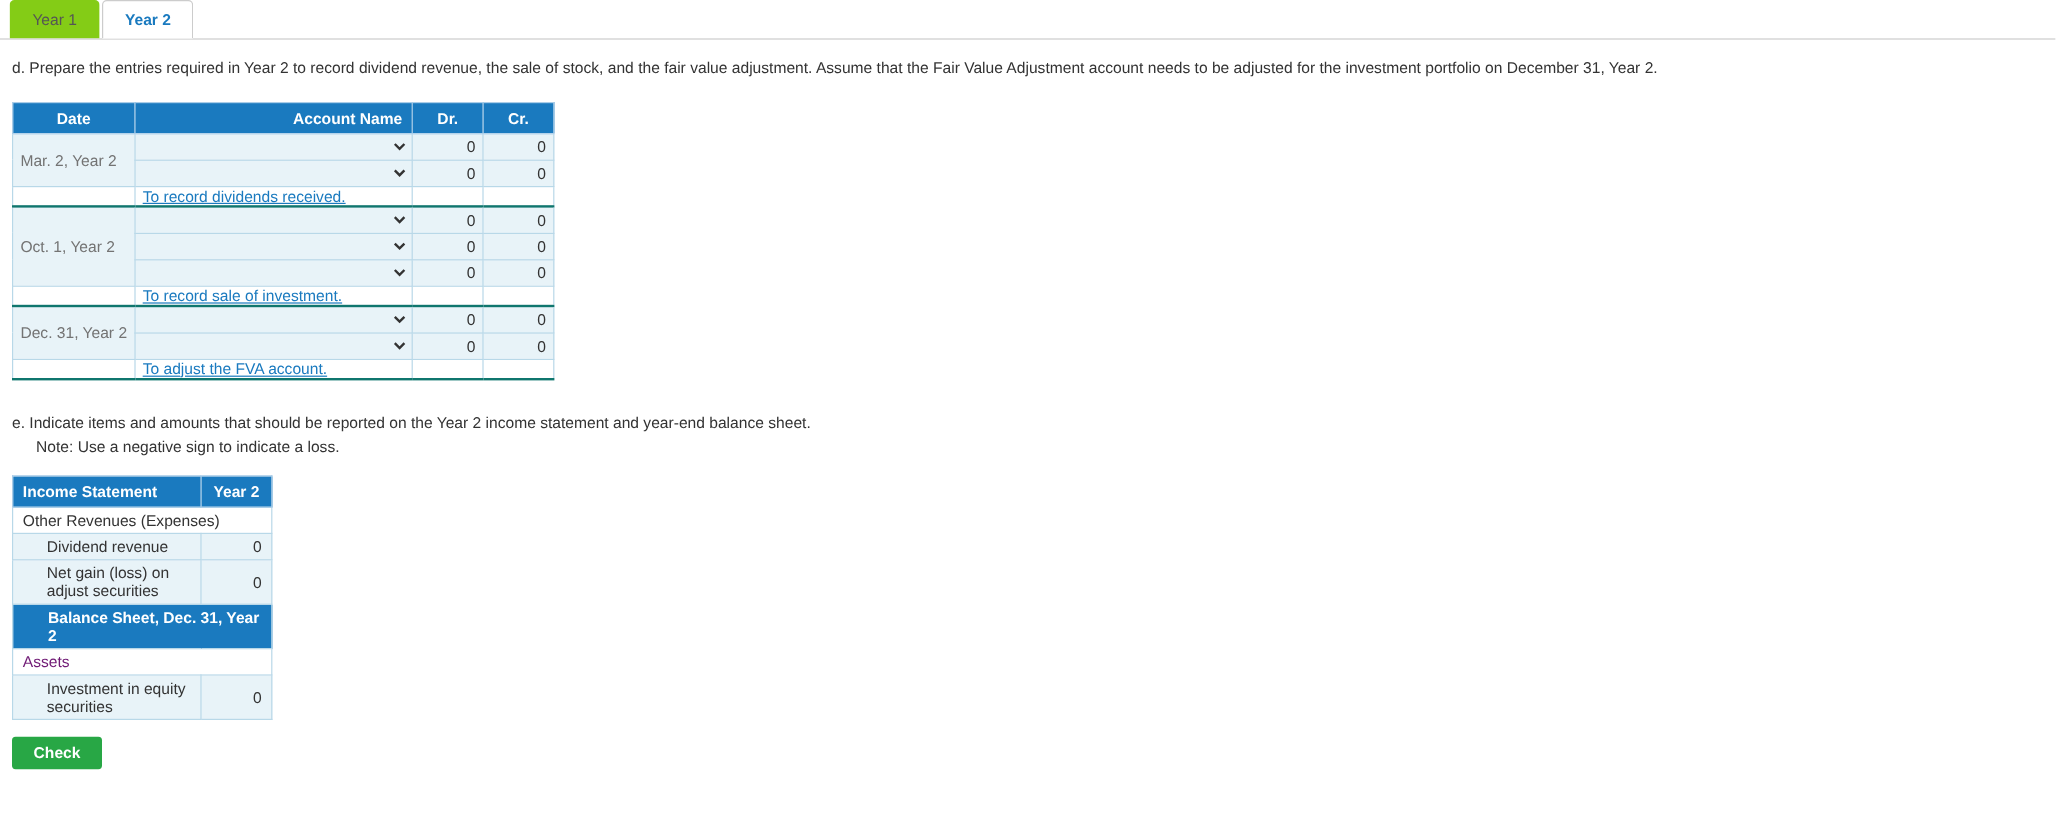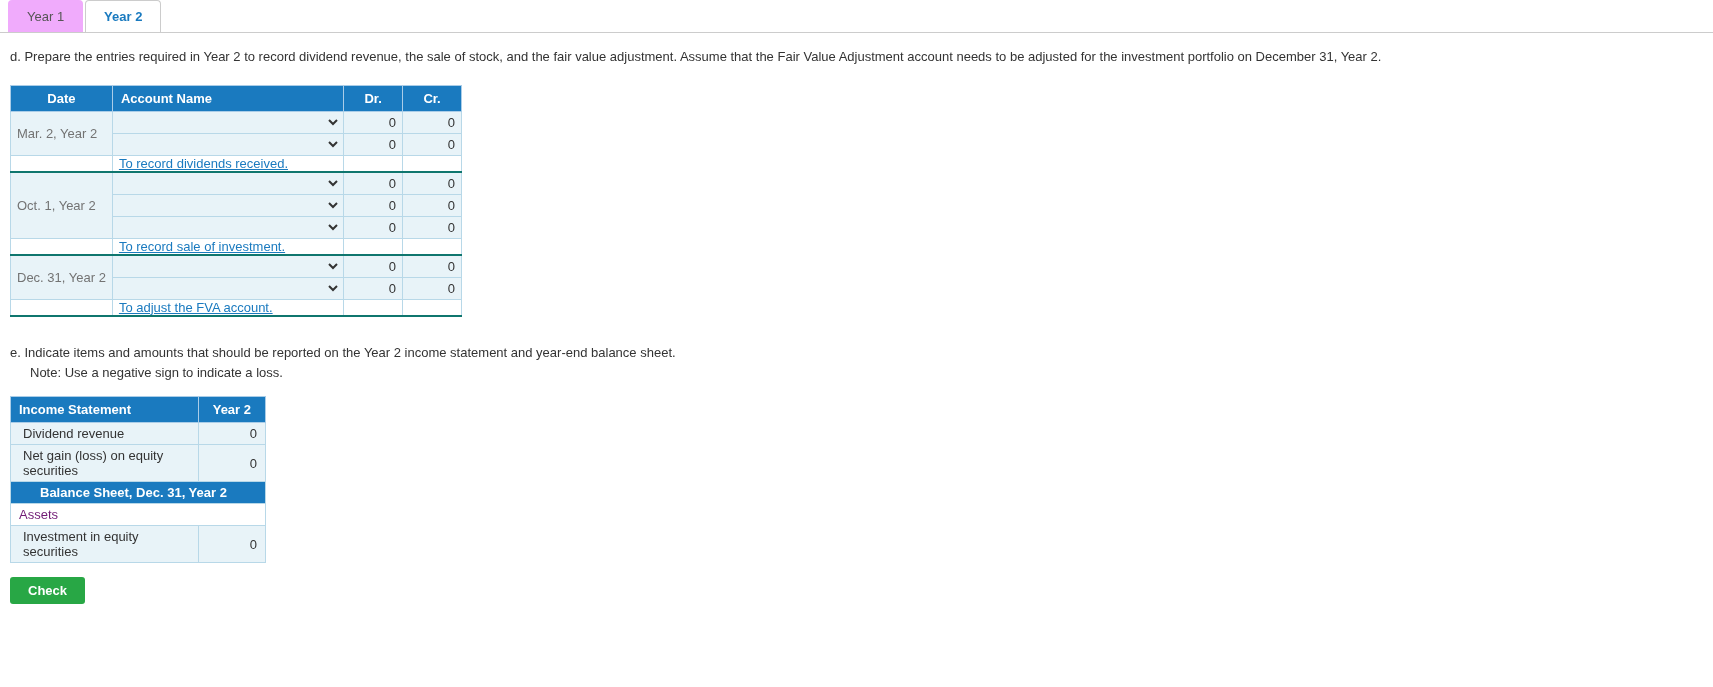--- a/index.html
+++ b/index.html
@@ -7,21 +7,21 @@
 
     
     .tabs { display: flex; border-bottom: 1px solid #ccc; padding: 0 8px; }
     .tab {
       padding: 8px 18px;
       cursor: pointer;
       border: 1px solid transparent;
       border-bottom: none;
       font-size: 13px;
       color: #555;
-      background: #f0abfc;
+      background: #84cc16;
       margin-right: 2px;
       border-radius: 4px 4px 0 0;
     }
     .tab.active {
       background: #fff;
       border-color: #ccc;
       border-bottom-color: #fff;
       color: #1a7abf;
       font-weight: bold;
     }
@@ -43,21 +43,21 @@
     .journal-table th {
       background: #1a7abf;
       color: #fff;
       font-weight: bold;
       text-align: center;
       padding: 5px 8px;
       border: 1px solid #aacde8;
       font-size: 13px;
     }
     .journal-table th.date-col { width: 90px; text-align: center; }
-    .journal-table th.account-col { width: 300px; text-align: left; }
+    .journal-table th.account-col { width: 300px; text-align: right; }
     .journal-table th.num-col { width: 70px; text-align: center; }
 
     .journal-table td {
       border: 1px solid #b8d8e8;
       padding: 3px 6px;
       font-size: 13px;
       background: #e8f3f8;
     }
     .journal-table td.date-cell {
       color: #737373;
@@ -107,21 +107,21 @@
       font-size: 13px;
       color: #333;
       line-height: 1.6;
     }
     .section-e-instructions .note-bold { font-weight: normal; margin-left: 20px; }
 
     
     .report-table {
       border-collapse: collapse;
       margin: 8px 10px 0 10px;
-      width: 256px;
+      width: 217px;
     }
     .report-table th {
       background: #1a7abf;
       color: #fff;
       font-weight: bold;
       padding: 5px 8px;
       border: 1px solid #aacde8;
       font-size: 13px;
     }
     .report-table th.label-col { text-align: left; width: 200px; }
@@ -133,21 +133,21 @@
       font-size: 13px;
     }
     .report-table td.section-label {
       background: #fff;
       color: #333;
       font-weight: normal;
     }
     .report-table td.item-label {
       background: #e8f3f8;
       color: #333;
-      padding-left: 12px;
+      padding-left: 28px;
     }
     .report-table td.value-cell {
       background: #e8f3f8;
       text-align: right;
       color: #333;
     }
     .report-table .section-header-row td {
       background: #1a7abf;
       color: #fff;
       font-weight: bold;
@@ -298,25 +298,28 @@
 
 <table class="report-table">
   <thead>
     <tr>
       <th class="label-col">Income Statement</th>
       <th class="value-col">Year 2</th>
     </tr>
   </thead>
   <tbody>
     <tr>
+      <td class="section-label" colspan="2">Other Revenues (Expenses)</td>
+    </tr>
+    <tr>
       <td class="item-label">Dividend revenue</td>
       <td class="value-cell" contenteditable="true" style="">0</td>
     </tr>
     <tr>
-      <td class="item-label">Net gain (loss) on equity securities</td>
+      <td class="item-label">Net gain (loss) on adjust securities</td>
       <td class="value-cell" contenteditable="true" style="">0</td>
     </tr>
 
     <tr class="section-header-row">
       <td colspan="2">Balance Sheet, Dec. 31, Year 2</td>
     </tr>
     <tr class="assets-row">
       <td colspan="2" class="section-label">Assets</td>
     </tr>
     <tr>

